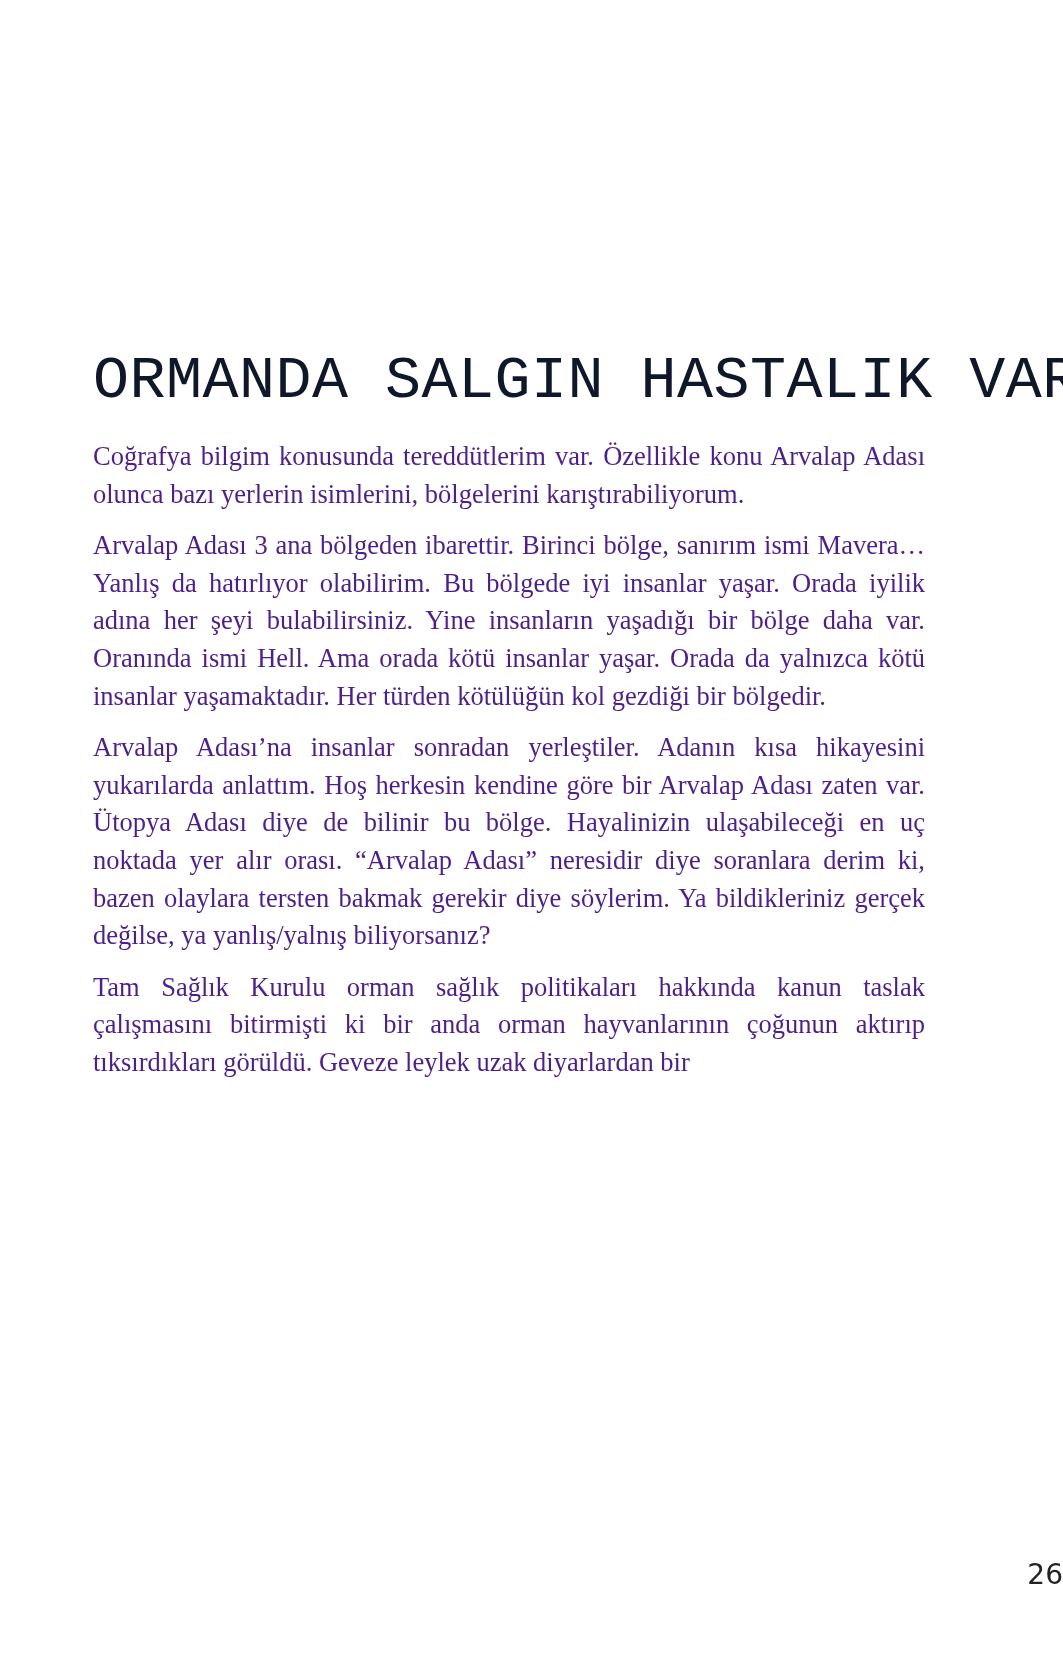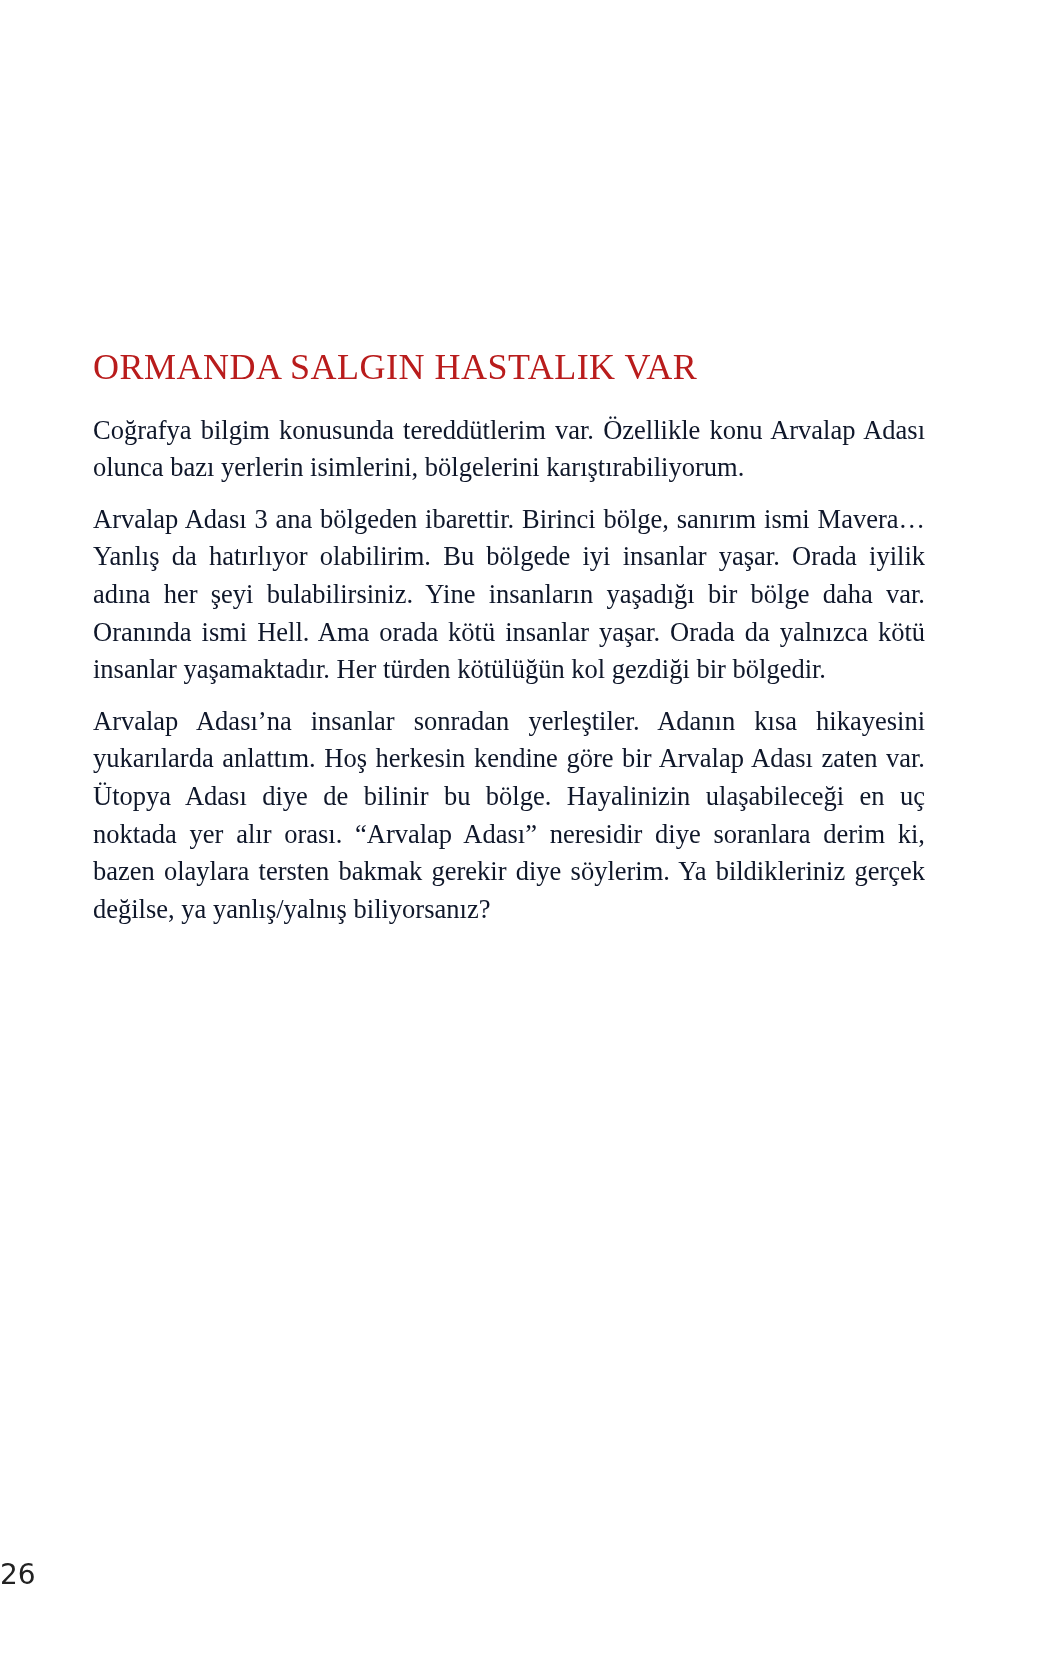--- a/index.html
+++ b/index.html
@@ -16,51 +16,52 @@
     font-family: "Liberation Serif", serif;
     color: #1c1c1c;
   }
   .text-block {
     position: absolute;
     left: 93px;
     top: 348px;
     width: 832px;
   }
   .chapter-title {
-    font-family: Liberation Serif, serif;
+    font-family: Liberation Mono, monospace;
     font-weight: normal;
-    font-size: 36px;
+    font-size: 60px;
     line-height: 1.1;
     letter-spacing: 0.5px;
     margin: 0 0 24px 0;
     white-space: nowrap;
-    color: #b91c1c;
+    color: #0f172a;
   }
   .body-paragraph {
     font-size: 26.5px;
     line-height: 37.6px;
     text-align: justify;
     margin: 0 0 14px 0;
-    color: #0f172a;
+    color: #4c1d95;
   }
   .page-number {
     position: absolute;
     left: 0;
     right: 0;
     top: 1558px;
-    text-align: left;
+    text-align: right;
     font-family: "DejaVu Sans", sans-serif;
     font-size: 28px;
     color: #222222;
   }
 </style>
 </head>
 <body>
 
 <div class="page">
   <div class="text-block">
     <h1 class="chapter-title">ORMANDA SALGIN HASTALIK VAR</h1>
     <p class="body-paragraph">Coğrafya bilgim konusunda tereddütlerim var. Özellikle konu Arvalap Adası olunca bazı yerlerin isimlerini, bölgelerini karıştırabiliyorum.</p>
     <p class="body-paragraph">Arvalap Adası 3 ana bölgeden ibarettir. Birinci bölge, sanırım ismi Mavera…Yanlış da hatırlıyor olabilirim. Bu bölgede iyi insanlar yaşar. Orada iyilik adına her şeyi bulabilirsiniz. Yine insanların yaşadığı bir bölge daha var. Oranında ismi Hell. Ama orada kötü insanlar yaşar. Orada da yalnızca kötü insanlar yaşamaktadır. Her türden kötülüğün kol gezdiği bir bölgedir.</p>
     <p class="body-paragraph">Arvalap Adası’na insanlar sonradan yerleştiler. Adanın kısa hikayesini yukarılarda anlattım. Hoş herkesin kendine göre bir Arvalap Adası zaten var. Ütopya Adası diye de bilinir bu bölge. Hayalinizin ulaşabileceği en uç noktada yer alır orası. “Arvalap Adası” neresidir diye soranlara derim ki, bazen olaylara tersten bakmak gerekir diye söylerim. Ya bildikleriniz gerçek değilse, ya yanlış/yalnış biliyorsanız?</p>
+    <p class="body-paragraph">Tam Sağlık Kurulu orman sağlık politikaları hakkında kanun taslak çalışmasını bitirmişti ki bir anda orman hayvanlarının çoğunun aktırıp tıksırdıkları görüldü. Geveze leylek uzak diyarlardan bir</p>
   </div>
   <div class="page-number">26</div>
 </div>
 
 </body></html>

